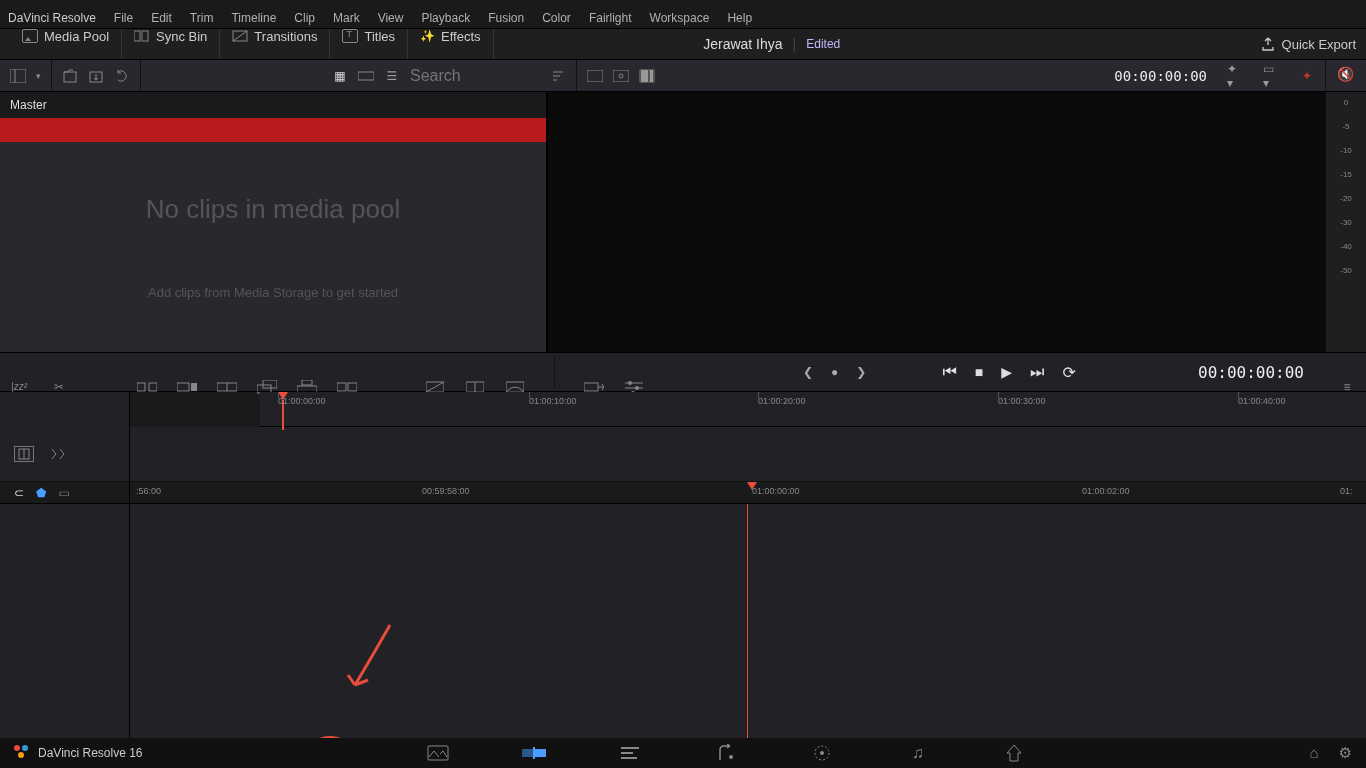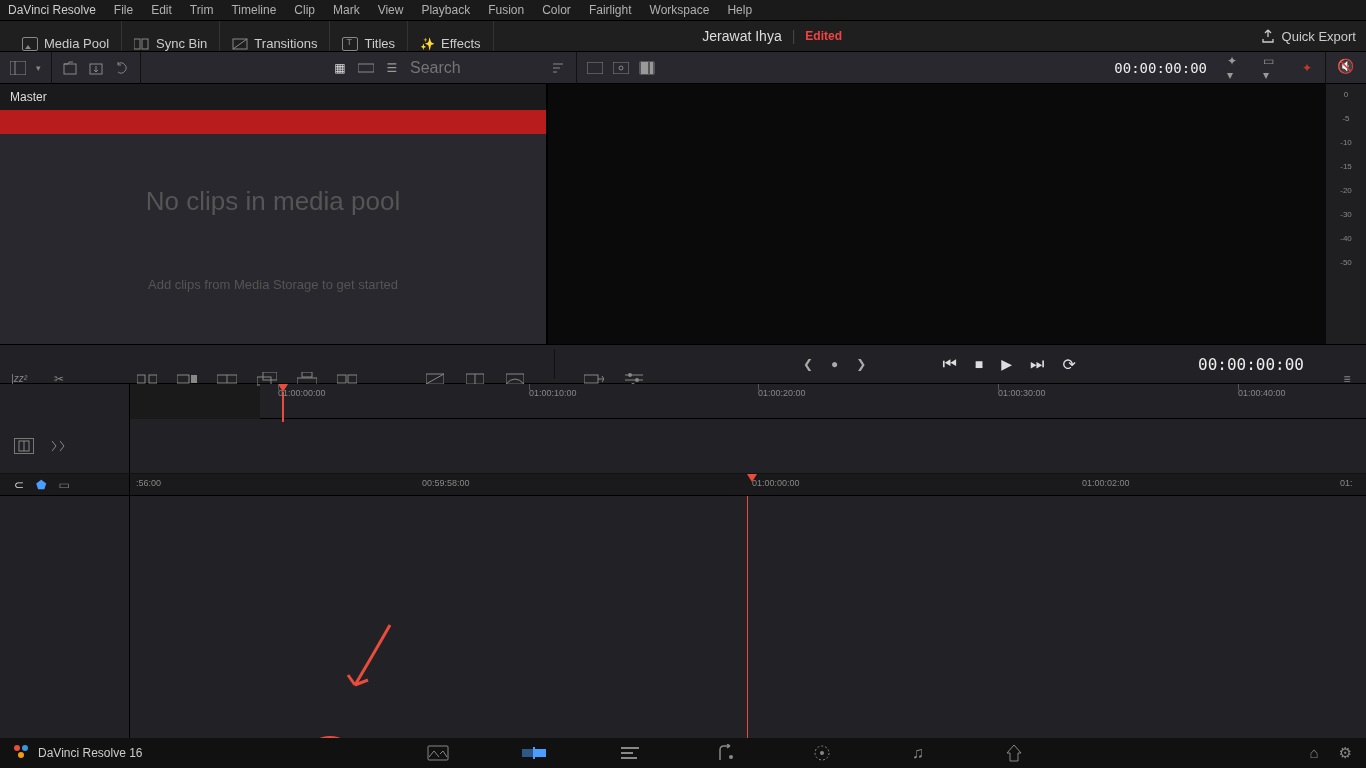--- a/index.html
+++ b/index.html
@@ -1,28 +1,28 @@
 <!DOCTYPE html>
 <html><head>
 <meta charset="utf-8">
 <style>
 * { box-sizing: border-box; margin: 0; padding: 0; font-family: "Segoe UI", Arial, sans-serif; }
 body { background: #1a1a1a; color: #a0a0a0; width: 1366px; height: 768px; overflow: hidden; font-size: 12px; position: relative; }
-.menubar { height: 20px; display: flex; align-items: center; padding: 0 8px; gap: 18px; background: #1a1a1a; font-size: 12px; }
+.menubar { height: 20px; display: flex; align-items: center; padding: 0 8px; gap: 18px; background: #1a1a1a; font-size: 12px; margin-top: 8px; }
 .menubar span:first-child { color: #ccc; }
 .menubar span { color: #b0b0b0; cursor: pointer; }
 .toolbar1 { height: 32px; display: flex; align-items: center; background: #1f1f1f; border-top: 1px solid #000; border-bottom: 1px solid #000; padding: 0 10px; }
-.tb-group { display: flex; align-items: flex-end; gap: 6px; padding: 0 12px; border-right: 1px solid #333; height: 100%; }
+.tb-group { display: flex; align-items: flex-start; gap: 6px; padding: 0 12px; border-right: 1px solid #333; height: 100%; }
 .tb-group:last-child { border-right: none; }
 .tb-icon { width: 16px; height: 14px; border: 1px solid #888; border-radius: 2px; position: relative; flex-shrink: 0; }
 .tb-icon.img::after { content:""; position:absolute; bottom:1px; left:2px; width:0; height:0; border-left:3px solid transparent; border-right:3px solid transparent; border-bottom:4px solid #888; }
 .tb-icon.tbox::after { content:"T"; position:absolute; top:-1px; left:3px; color:#888; font-size:9px; }
 .tb-label { color: #ccc; font-size: 13px; }
 .project-title { color: #ddd; font-size: 14px; margin: 0 auto; display: flex; align-items: center; gap: 10px; text-align: right; }
-.project-status { color: #ef4444; font-size: 12px; font-weight: bold; }
+.project-status { color: #c4b5fd; font-size: 12px; }
 .quick-export { display: flex; align-items: center; gap: 6px; color: #ccc; font-size: 13px; margin-left: auto; }
 .toolbar2 { height: 32px; display: flex; align-items: center; background: #28282e; border-bottom: 1px solid #000; }
 .tool-segment { display: flex; align-items: center; gap: 10px; padding: 0 10px; height: 100%; }
 .divider-v { width: 1px; background: #111; height: 100%; }
 .smallicon { width: 16px; height: 14px; display:flex; align-items:center; justify-content:center; color:#999; }
 .search-box { flex: 1; max-width: 130px; }
 .search-box input { background: transparent; border: none; color: #aaa; font-size: 16px; outline: none; width: 100%; }
 .timecode { color: #eee; font-size: 14px; font-family: monospace; }
 .main-row { display: flex; height: 260px; }
 .media-panel { width: 548px; background: #b91c1c; border-right: 2px solid #000; display: flex; flex-direction: column; }

